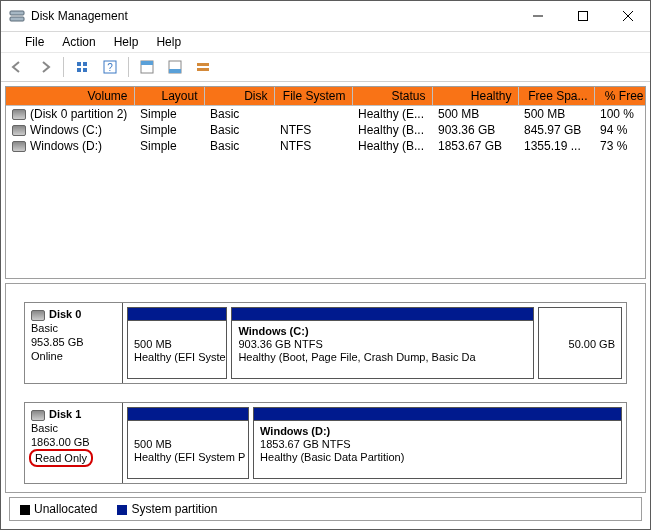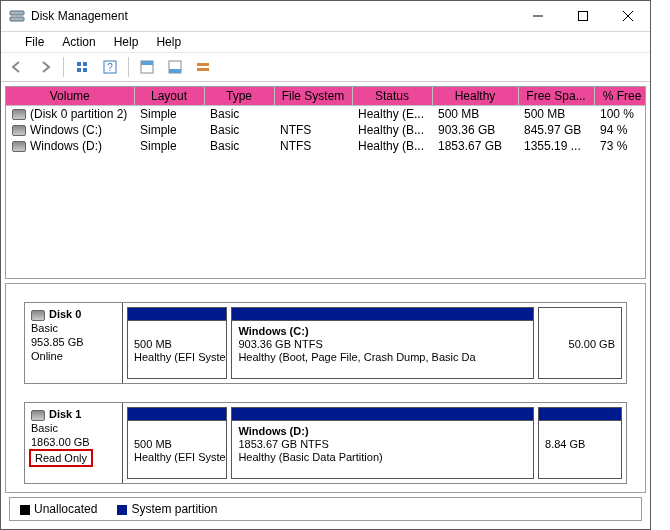--- a/index.html
+++ b/index.html
@@ -14,29 +14,29 @@
   .menu-item{padding:0 8px;height:20px;line-height:20px}
   
   .toolbar{height:28px;display:flex;align-items:center;padding:0 4px;border-bottom:1px solid #d0d0d0;gap:4px}
   .tb-btn{width:22px;height:22px;display:flex;align-items:center;justify-content:center;border:1px solid transparent}
   .sep{width:1px;height:20px;background:#c8c8c8;margin:0 2px}
   
   .content{flex:1;display:flex;flex-direction:column;padding:4px;gap:4px;min-height:0}
   .pane{border:1px solid #9e9e9e;background:#fff;box-sizing:border-box}
   .top-pane{flex:1;overflow:auto}
   table.vol{width:100%;border-collapse:collapse;table-layout:fixed}
-  table.vol th{background:#ec4899;border-right:1px solid #c0c0c0;border-bottom:1px solid #c0c0c0;padding:2px 6px;text-align:center;font-weight:400;white-space:nowrap;overflow:hidden}
+  table.vol th{background:#f97316;border-right:1px solid #c0c0c0;border-bottom:1px solid #c0c0c0;padding:2px 6px;text-align:right;font-weight:400;white-space:nowrap;overflow:hidden}
   table.vol td{padding:1px 6px;white-space:nowrap;overflow:hidden;text-overflow:ellipsis}
   .disk-icon{display:inline-block;width:12px;height:9px;border:1px solid #666;border-radius:2px;background:linear-gradient(#888,#ccc);margin-right:4px;vertical-align:middle}
   
   .bottom-pane{height:210px;overflow:hidden}
   .disk-row{display:flex;border:1px solid #888;margin:18px;height:80px;}
   .disk-info{width:85px;padding:4px 6px;border-right:1.5px solid #555;font-size:11px;line-height:14px}
   .disk-info b{font-weight:700}
-  .readonly{border:2px solid #d40000;border-radius:0;display:inline-block;padding:0 4px;margin-left:-2px}
+  .readonly{border:2px solid #d40000;border-radius:8px;display:inline-block;padding:0 4px;margin-left:-2px}
   .part-area{flex:1;display:flex;padding:4px;gap:4px}
   .part{border:1.5px solid #555;box-sizing:border-box;display:flex;flex-direction:column;overflow:hidden}
   .part .bar{height:12px;background:#001a8e;border-bottom:1.5px solid #555}
   .part .body{flex:1;padding:4px 6px;font-size:11px;line-height:13px;overflow:hidden;white-space:nowrap}
   
   .legend{height:22px;display:flex;align-items:center;padding:0 10px;gap:20px;border:1px solid #9e9e9e;margin:0 4px 4px 4px}
   .swatch{display:inline-block;width:10px;height:10px;margin-right:4px;vertical-align:middle}
 </style>
 </head>
 <body>
@@ -130,21 +130,21 @@
             <col style="width:78px">
             <col style="width:80px">
             <col style="width:86px">
             <col style="width:76px">
             <col style="width:56px">
           </colgroup>
         <thead>
             <tr>
           <th>Volume</th>
           <th>Layout</th>
-          <th>Type</th>
+          <th>Disk</th>
           <th>File System</th>
           <th>Status</th>
           <th>Healthy</th>
           <th>Free Spa...</th>
           <th>% Free</th>
         </tr>
           </thead>
         <tbody id="vol-body">
             <tr>
               <td><span class="disk-icon"></span>(Disk 0 partition 2)</td>
@@ -203,24 +203,20 @@
             <div class="disk-info"><span class="disk-icon"></span><b>Disk 1</b><br>Basic<br>1863.00 GB<br><span class="readonly">Read Only</span></div>
             <div class="part-area">
               <div class="part" style="flex: 18 1 0%;">
                 <div class="bar"></div>
                 <div class="body"><br>500 MB<br>Healthy (EFI System P</div>
               </div>
               <div class="part" style="flex: 55 1 0%;">
                 <div class="bar"></div>
                 <div class="body"><b>Windows  (D:)</b><br>1853.67 GB NTFS<br>Healthy (Basic Data Partition)</div>
               </div>
-              <div class="part" style="flex: 15 1 0%;">
-                <div class="bar"></div>
-                <div class="body"><br>8.84 GB<br></div>
-              </div>
             </div>
           </div>
         </div>
     </div>
 
     <div class="legend">
       <span><span class="swatch" style="background:#000"></span><span>Unallocated</span></span>
       <span><span class="swatch" style="background:#001a8e"></span><span>System partition</span></span>
     </div>
   </div>

